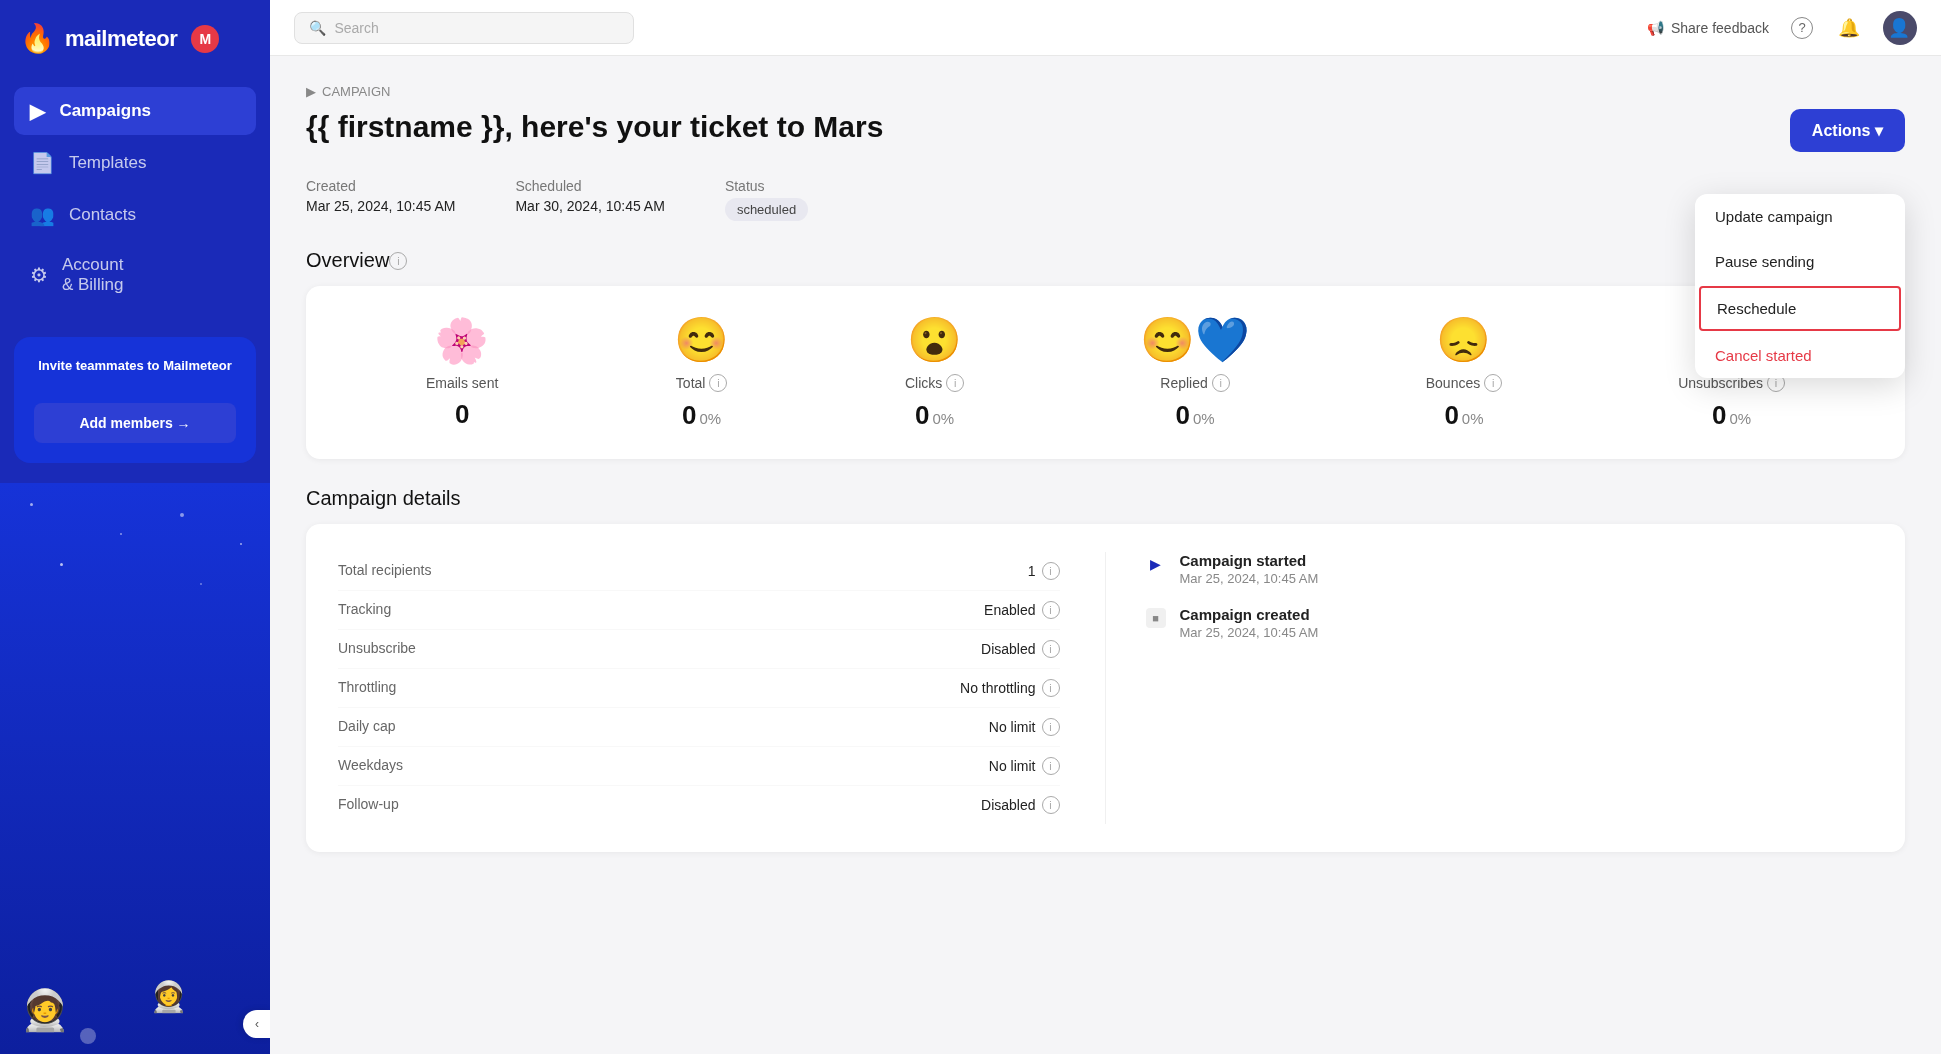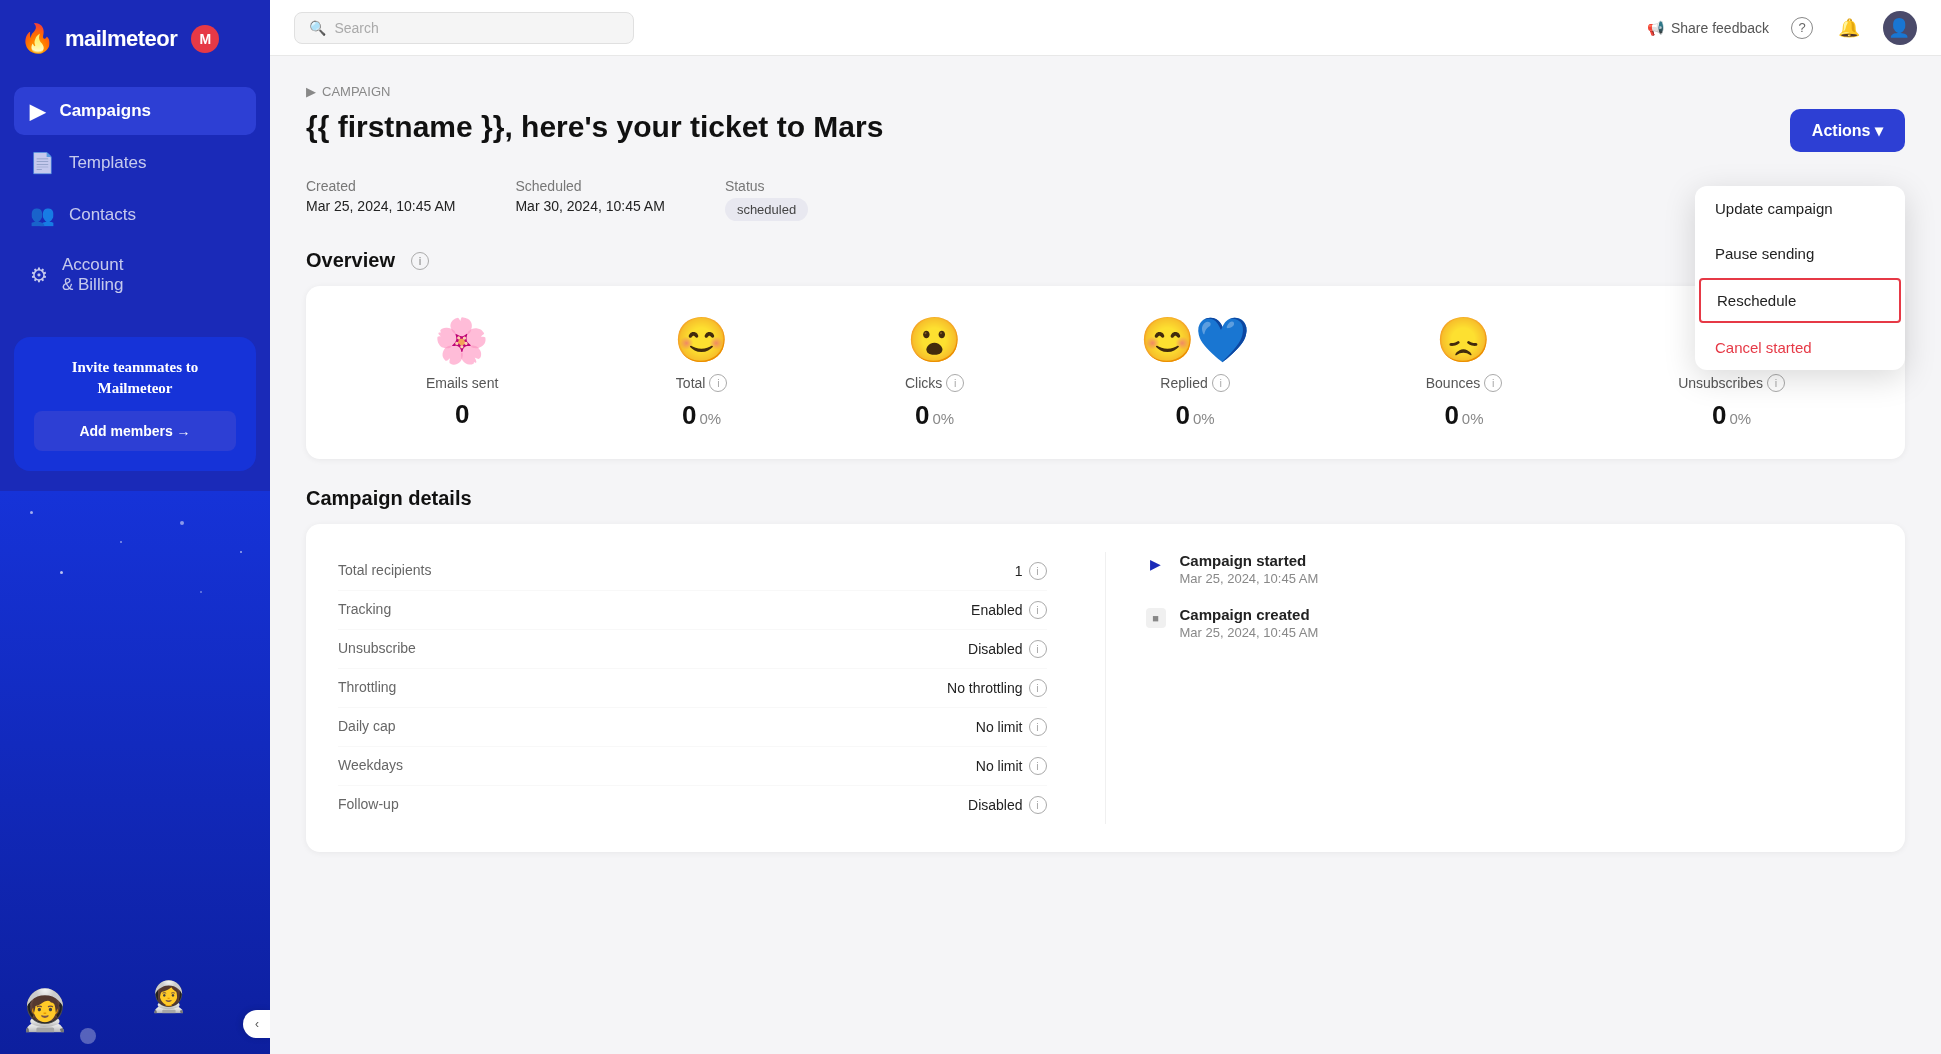--- a/index.html
+++ b/index.html
@@ -52,25 +52,24 @@
 
     .sidebar-invite {
       margin: 20px 14px;
       background: #1633d8;
       border-radius: 16px;
       padding: 20px;
       color: white;
       text-align: center;
     }
     .sidebar-invite-title {
-      font-size: 15px;
+      font-size: 13px;
       font-weight: 700;
-      margin-bottom: 12px;
+      margin-bottom: 28px;
       line-height: 1.4;
-      font-family: Liberation Serif, serif;
     }
     .sidebar-invite-btn {
       background: #2d3fd4;
       border: none;
       color: white;
       padding: 12px 18px;
       border-radius: 8px;
       font-size: 14px;
       font-weight: 600;
       cursor: pointer;
@@ -216,21 +215,21 @@
       cursor: pointer;
       display: flex;
       align-items: center;
       gap: 8px;
       white-space: nowrap;
     }
 
     
     .dropdown-container {
       position: absolute;
-      top: 130px;
+      top: 138px;
       right: 36px;
       z-index: 100;
     }
     .dropdown-menu {
       background: white;
       border-radius: 12px;
       box-shadow: 0 8px 32px rgba(0,0,0,0.15);
       overflow: hidden;
       min-width: 210px;
     }
@@ -274,26 +273,26 @@
       color: #444;
       padding: 4px 12px;
       border-radius: 20px;
       font-size: 13px;
       font-weight: 500;
     }
 
     
     .section-title {
       font-size: 20px;
-      font-weight: 700;
+      font-weight: 400;
       color: #111;
       margin-bottom: 14px;
       display: flex;
       align-items: center;
-      gap: 16px;
+      gap: 0;
     }
     .info-icon {
       width: 18px;
       height: 18px;
       border: 1.5px solid #aaa;
       border-radius: 50%;
       display: inline-flex;
       align-items: center;
       justify-content: center;
       font-size: 11px;
@@ -344,21 +343,21 @@
     
     .details-card {
       background: white;
       border-radius: 14px;
       padding: 28px 32px;
       box-shadow: 0 1px 6px rgba(0,0,0,0.06);
       display: grid;
       grid-template-columns: 1fr 1fr;
       gap: 0;
     }
-    .details-left { border-right: 1px solid #f0f0f0; padding-right: 58px; }
+    .details-left { border-right: 1px solid #f0f0f0; padding-right: 45px; }
     .details-right { padding-left: 40px; }
     .detail-row {
       display: flex;
       justify-content: space-between;
       padding: 10px 0;
       border-bottom: 1px solid #f8f8f8;
       font-size: 14px;
     }
     .detail-row:last-child { border-bottom: none; }
     .detail-label { color: #666; }

